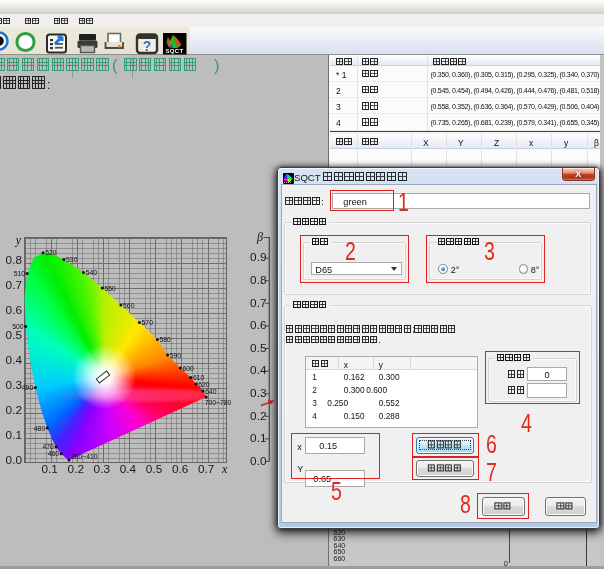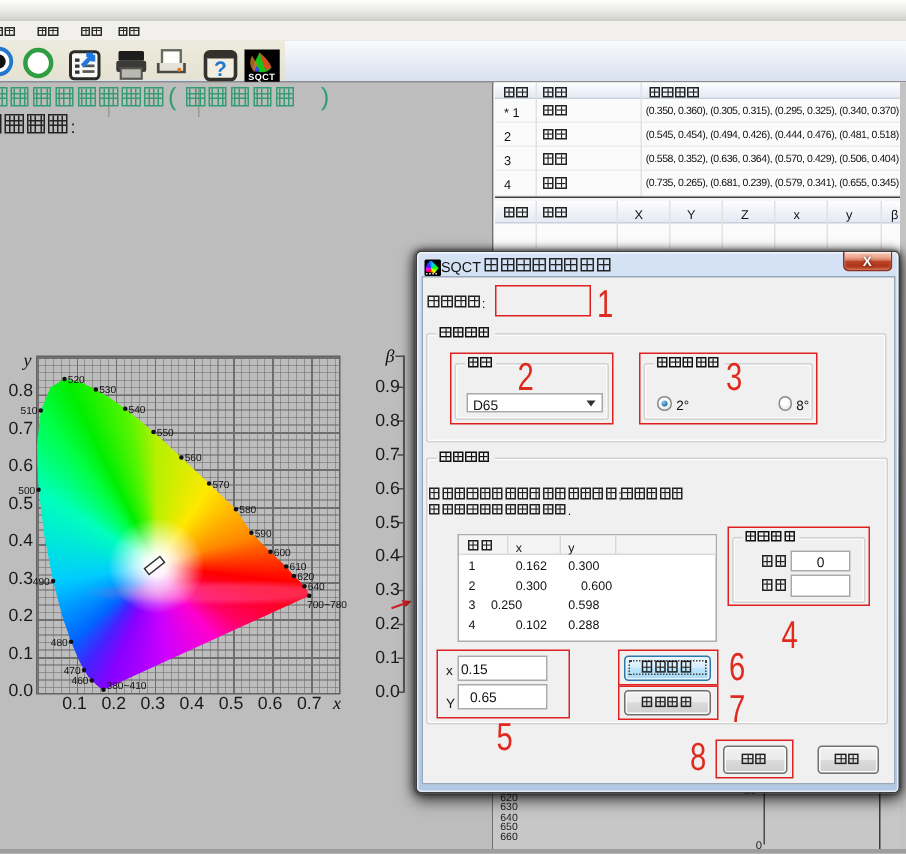--- a/index.html
+++ b/index.html
@@ -324,20 +324,23 @@
 <div id="dlg" class="ab">
     <div class="hl"></div>
  <div id="dicon"></div>
  <div id="dtitle">SQCT <span class="ck" style="position:relative;left:0;top:0;display:inline"><b></b><b></b><b></b><b></b><b></b><b></b><b></b><b></b></span></div>
  <div id="closebtn">
       <span>X</span>
     </div>
  <div id="client">
 
   <span class="ck lbl" style="left:3.7px;top:11.5px;font-size:9px"><b></b><b></b><b></b><b></b><span style="display:inline-block;width:3px">:</span></span>
+  <div class="inp" style="left:50.7px;top:8px;width:257.5px;height:16px">
+        <span style="position:absolute;left:10px;top:3px">green</span>
+      </div>
   <div class="redbox" style="left:48.2px;top:5px;width:64px;height:21px"></div>
   <span class="rednum" style="left:116.4px;top:1.7px">1</span>
 
   <div class="grp" style="left:2.7px;top:36.5px;width:307px;height:73.5px">
         <span class="ck" style="font-size:8.6px"><b></b><b></b><b></b><b></b></span>
       </div>
 
   <div class="grp" style="left:21.2px;top:56.5px;width:103px;height:38px">
         <span class="ck" style="font-size:8.6px"><b></b><b></b></span>
       </div>
@@ -375,50 +378,50 @@
     <div class="vcol" style="left:66.5px"></div>
     <div class="vcol" style="left:104px"></div>
     <div class="vrow" style="top:13px">
           <span style="left:6px">1</span>
           <span style="left:37.5px">0.162</span>
           <span style="left:72.5px">0.300</span>
         </div>
         <div class="vrow" style="top:26px">
           <span style="left:6px">2</span>
           <span style="left:37.5px">0.300</span>
-          <span style="left:81px">0.600</span>
+          <span style="left:60px">0.600</span>
         </div>
         <div class="vrow" style="top:39px">
           <span style="left:6px">3</span>
           <span style="left:21px">0.250</span>
-          <span style="left:72.5px">0.598</span>
+          <span style="left:72.5px">0.552</span>
         </div>
         <div class="vrow" style="top:52px">
           <span style="left:6px">4</span>
-          <span style="left:37.5px">0.102</span>
+          <span style="left:37.5px">0.150</span>
           <span style="left:72.5px">0.288</span>
         </div>
   </div>
 
   <div class="grp" style="left:206.2px;top:172.5px;width:89px;height:44px">
         <span class="ck" style="font-size:8.6px"><b></b><b></b><b></b><b></b></span>
       </div>
   <span class="ck lbl" style="left:226.2px;top:185px;font-size:9px"><b></b><b></b></span>
   <div class="inp" style="left:245.7px;top:181.5px;width:39.5px;height:14.5px;text-align:center"><span style="position:relative;top:2px">0</span></div>
   <span class="ck lbl" style="left:226.2px;top:200.5px;font-size:9px"><b></b><b></b></span>
   <div class="inp" style="left:245.7px;top:198px;width:39.5px;height:14.5px"></div>
   <div class="redbox" style="left:203.2px;top:166px;width:95.5px;height:53px"></div>
   <span class="rednum" style="left:239.2px;top:223px">4</span>
 
   <span class="lbl" style="left:15.7px;top:257px">x</span>
   <div class="inp" style="left:23.7px;top:252px;width:60px;height:16.5px">
-        <span style="position:absolute;left:1px;top:3px">0.15</span>
+        <span style="position:absolute;left:13px;top:3px">0.15</span>
       </div>
   <span class="lbl" style="left:15.7px;top:279px">Y</span>
-  <div class="inp" style="left:23.7px;top:271px;width:60px;height:16.5px">
+  <div class="inp" style="left:23.7px;top:285px;width:60px;height:16.5px">
         <span style="position:absolute;left:7px;top:3px">0.65</span>
       </div>
   <div class="redbox" style="left:9.2px;top:248px;width:89px;height:45.5px"></div>
   <span class="rednum" style="left:49.2px;top:290.9px">5</span>
 
   <div class="btn btnfocus" style="left:134.2px;top:251.5px;width:58.5px;height:17px">
         <div class="focusring"></div>
         <span class="ck" style="font-size:8.6px;color:#111"><b></b><b></b><b></b><b></b></span>
       </div>
   <div class="redbox" style="left:130.7px;top:247.5px;width:67px;height:24.5px"></div>

